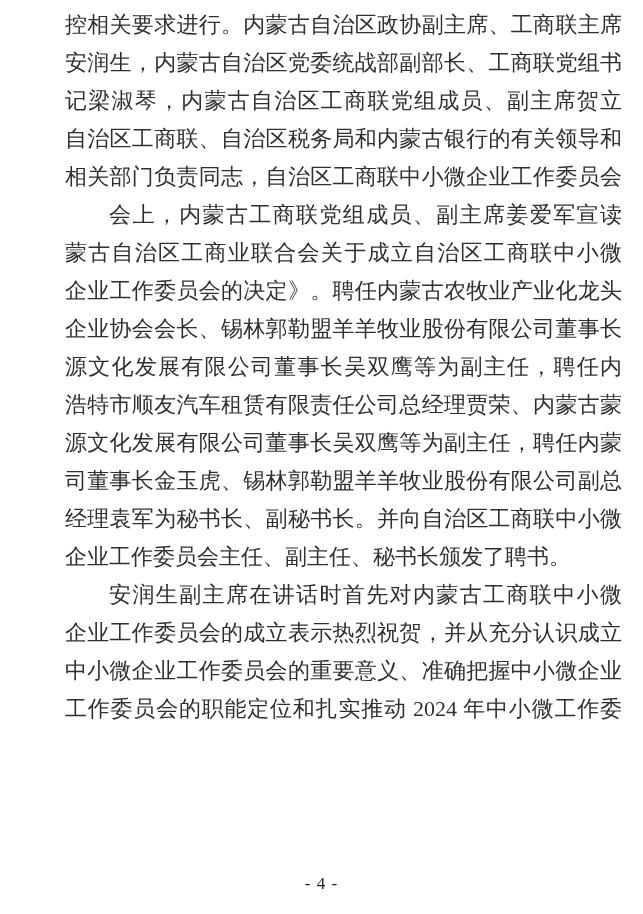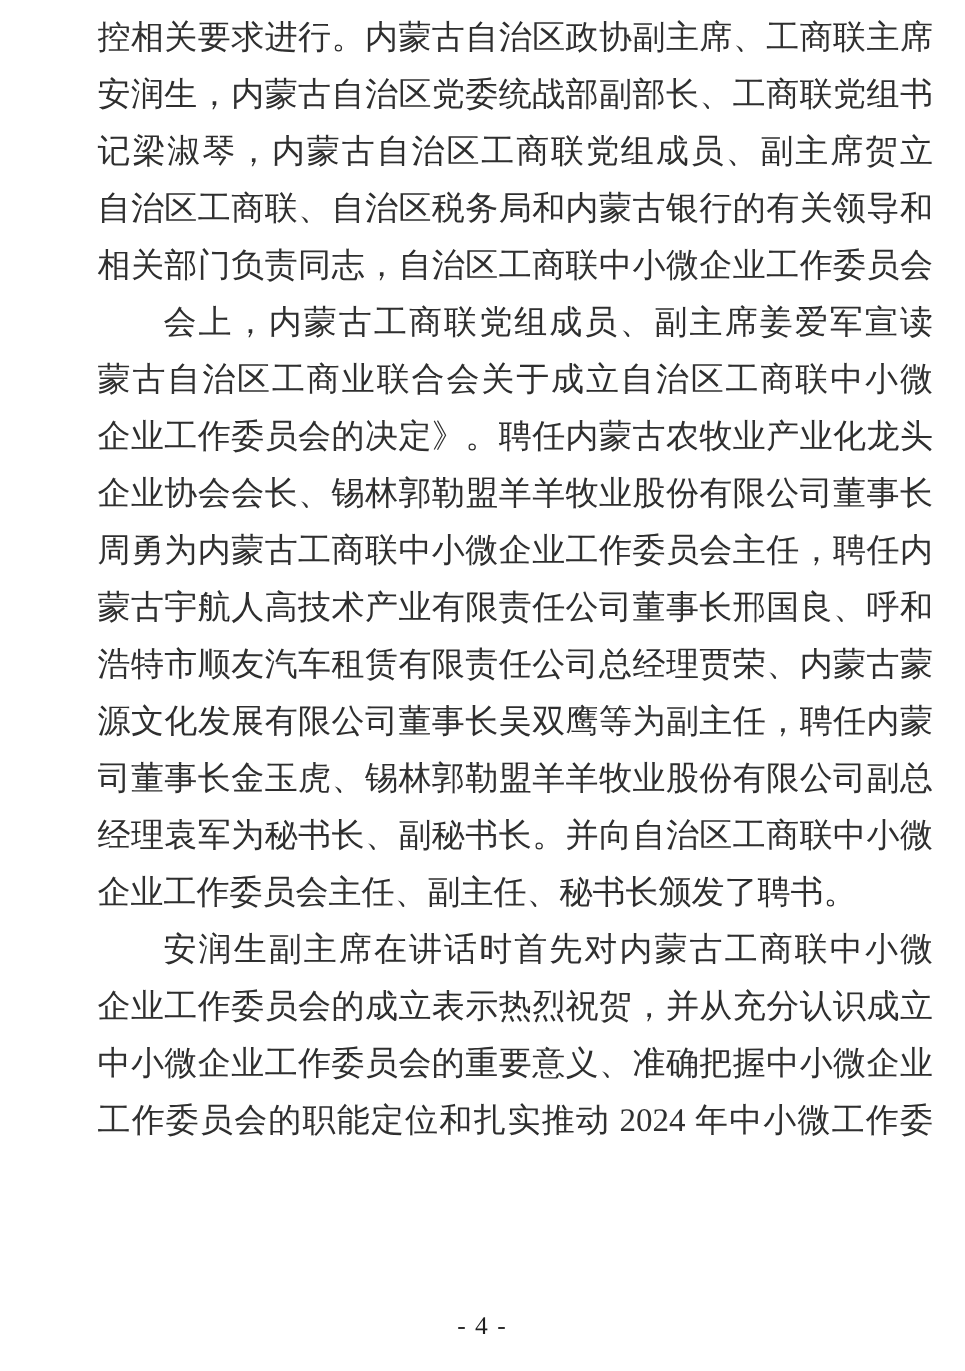--- a/index.html
+++ b/index.html
@@ -63,22 +63,21 @@
         <div class="line">安润生，内蒙古自治区党委统战部副部长、工商联党组书</div>
         <div class="line">记梁淑琴，内蒙古自治区工商联党组成员、副主席贺立军、</div>
         <div class="line">自治区工商联、自治区税务局和内蒙古银行的有关领导和</div>
         <div class="line">相关部门负责同志，自治区工商联中小微企业工作委员会</div>
       </div>
       <div class="paragraph">
         <div class="line indent">会上，内蒙古工商联党组成员、副主席姜爱军宣读《内</div>
         <div class="line">蒙古自治区工商业联合会关于成立自治区工商联中小微</div>
         <div class="line">企业工作委员会的决定》。聘任内蒙古农牧业产业化龙头</div>
         <div class="line">企业协会会长、锡林郭勒盟羊羊牧业股份有限公司董事长</div>
-        <div class="line">周勇为内蒙古工商联中小微企业工作委员会主任，聘任内</div>
-        <div class="line">蒙古宇航人高技术产业有限责任公司董事长邢国良、呼和</div>
+        <div class="line">源文化发展有限公司董事长吴双鹰等为副主任，聘任内</div>
         <div class="line">浩特市顺友汽车租赁有限责任公司总经理贾荣、内蒙古蒙</div>
         <div class="line">源文化发展有限公司董事长吴双鹰等为副主任，聘任内蒙</div>
         <div class="line">司董事长金玉虎、锡林郭勒盟羊羊牧业股份有限公司副总</div>
         <div class="line">经理袁军为秘书长、副秘书长。并向自治区工商联中小微</div>
         <div class="line short">企业工作委员会主任、副主任、秘书长颁发了聘书。</div>
       </div>
       <div class="paragraph">
         <div class="line indent">安润生副主席在讲话时首先对内蒙古工商联中小微</div>
         <div class="line">企业工作委员会的成立表示热烈祝贺，并从充分认识成立</div>
         <div class="line">中小微企业工作委员会的重要意义、准确把握中小微企业</div>

